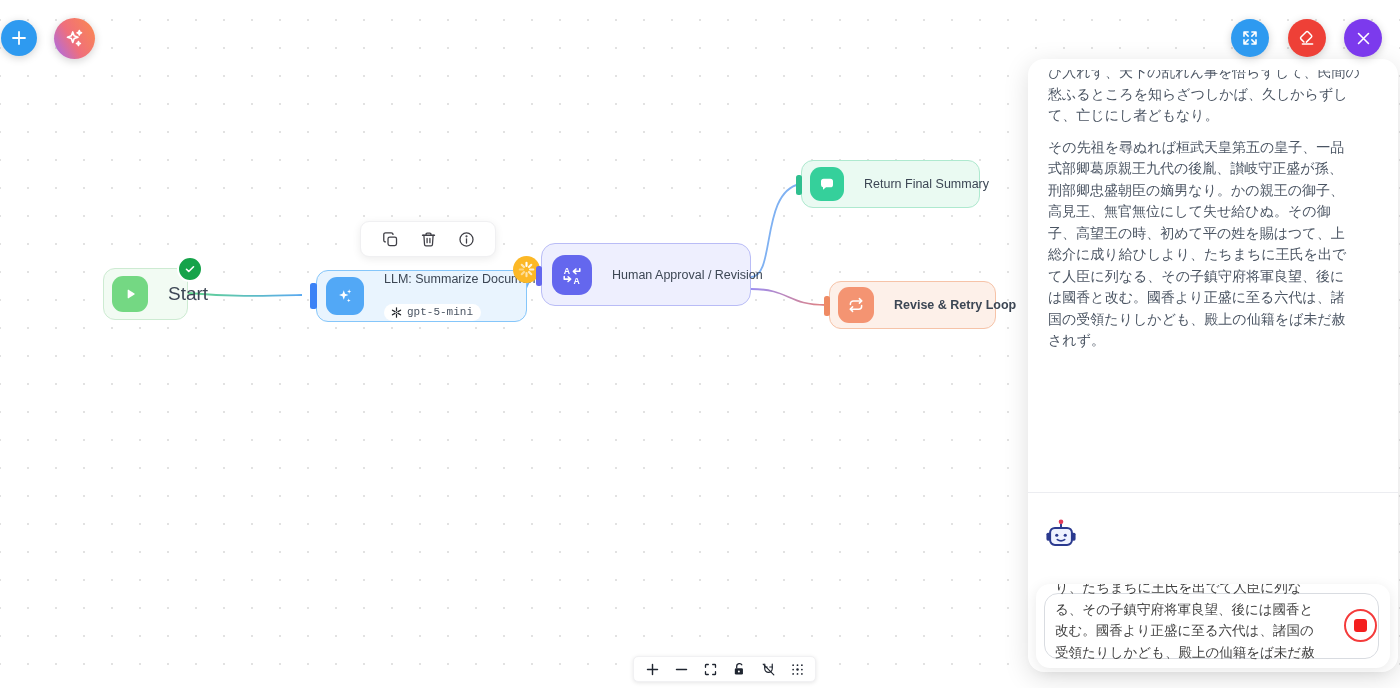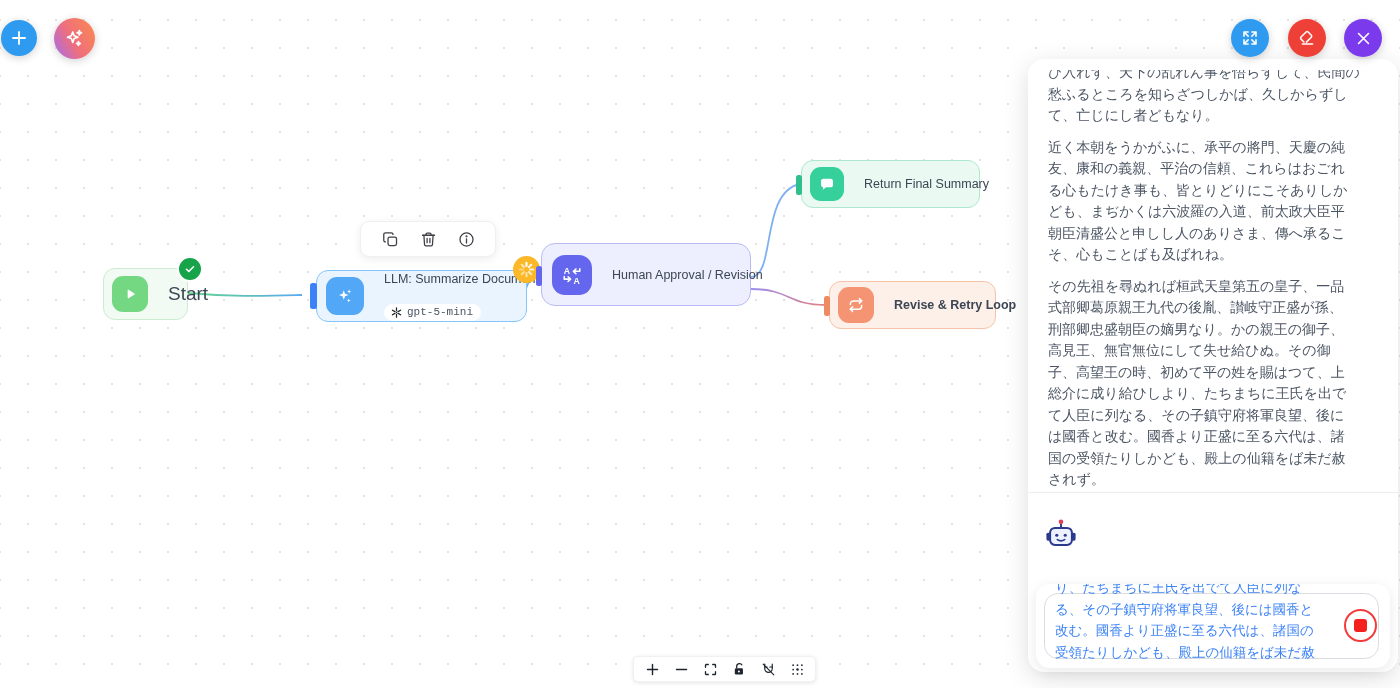--- a/index.html
+++ b/index.html
@@ -43,21 +43,21 @@
   .msg.first{margin-top:-8px;}
   .divider{height:1px;background:#ecedf1;}
   .agent-card{background:#fff;border:1px solid #f2f2f5;border-radius:12px;
       box-shadow:0 1px 5px rgba(0,0,0,.07);display:flex;align-items:center;
       padding:0 14px;gap:12px;cursor:pointer;}
   .agent-card .al{font-size:14.5px;color:#3f4652;flex:1 1 auto;}
   .composer{background:#fff;border-radius:14px;box-shadow:0 3px 14px rgba(0,0,0,.09);overflow:hidden;}
   .ta-box{position:absolute;left:8px;top:9px;width:335px;height:66px;
       border:1.5px solid #d9dce1;border-radius:14px;box-sizing:border-box;background:transparent;}
   .ta-text{position:absolute;left:19px;top:-7px;width:288px;font-size:13.5px;
-      line-height:21.5px;color:#3b82f6;white-space:pre-wrap;z-index:2;}
+      line-height:21.5px;color:#404040;white-space:pre-wrap;z-index:2;}
   .stop-btn{position:absolute;right:13px;top:26px;width:33px;height:33px;border-radius:50%;
       background:#fff;border:2.5px solid #f43b3b;box-sizing:border-box;cursor:pointer;
       display:flex;align-items:center;justify-content:center;z-index:3;}
   .stop-btn i{width:13px;height:13px;background:#f41f1f;border-radius:3px;display:block;}
   svg{overflow:visible;}
   text{font-family:"Liberation Sans","DejaVu Sans",sans-serif;}
 </style>
 </head>
 <body>
 
@@ -279,26 +279,20 @@
     </svg>
   </span>
 </div>
 
 <div class="panel abs" style="left:1028px;top:59px;width:370px;height:613px;z-index:10">
 
   <div class="messages abs" style="left:20px;top:11px;width:334px;height:422px;">
     <p class="msg first">ひ入れず、天下の乱れん事を悟らずして、民間の
 愁ふるところを知らざつしかば、久しからずし
 て、亡じにし者どもなり。</p>
-    <p class="msg">近く本朝をうかがふに、承平の將門、天慶の純
-友、康和の義親、平治の信頼、これらはおごれ
-る心もたけき事も、皆とりどりにこそありしか
-ども、まぢかくは六波羅の入道、前太政大臣平
-朝臣清盛公と申しし人のありさま、傳へ承るこ
-そ、心もことばも及ばれね。</p>
     <p class="msg">その先祖を尋ぬれば桓武天皇第五の皇子、一品
 式部卿葛原親王九代の後胤、讃岐守正盛が孫、
 刑部卿忠盛朝臣の嫡男なり。かの親王の御子、
 高見王、無官無位にして失せ給ひぬ。その御
 子、高望王の時、初めて平の姓を賜はつて、上
 総介に成り給ひしより、たちまちに王氏を出で
 て人臣に列なる、その子鎮守府将軍良望、後に
 は國香と改む。國香より正盛に至る六代は、諸
 国の受領たりしかども、殿上の仙籍をば未だ赦
 されず。</p>

